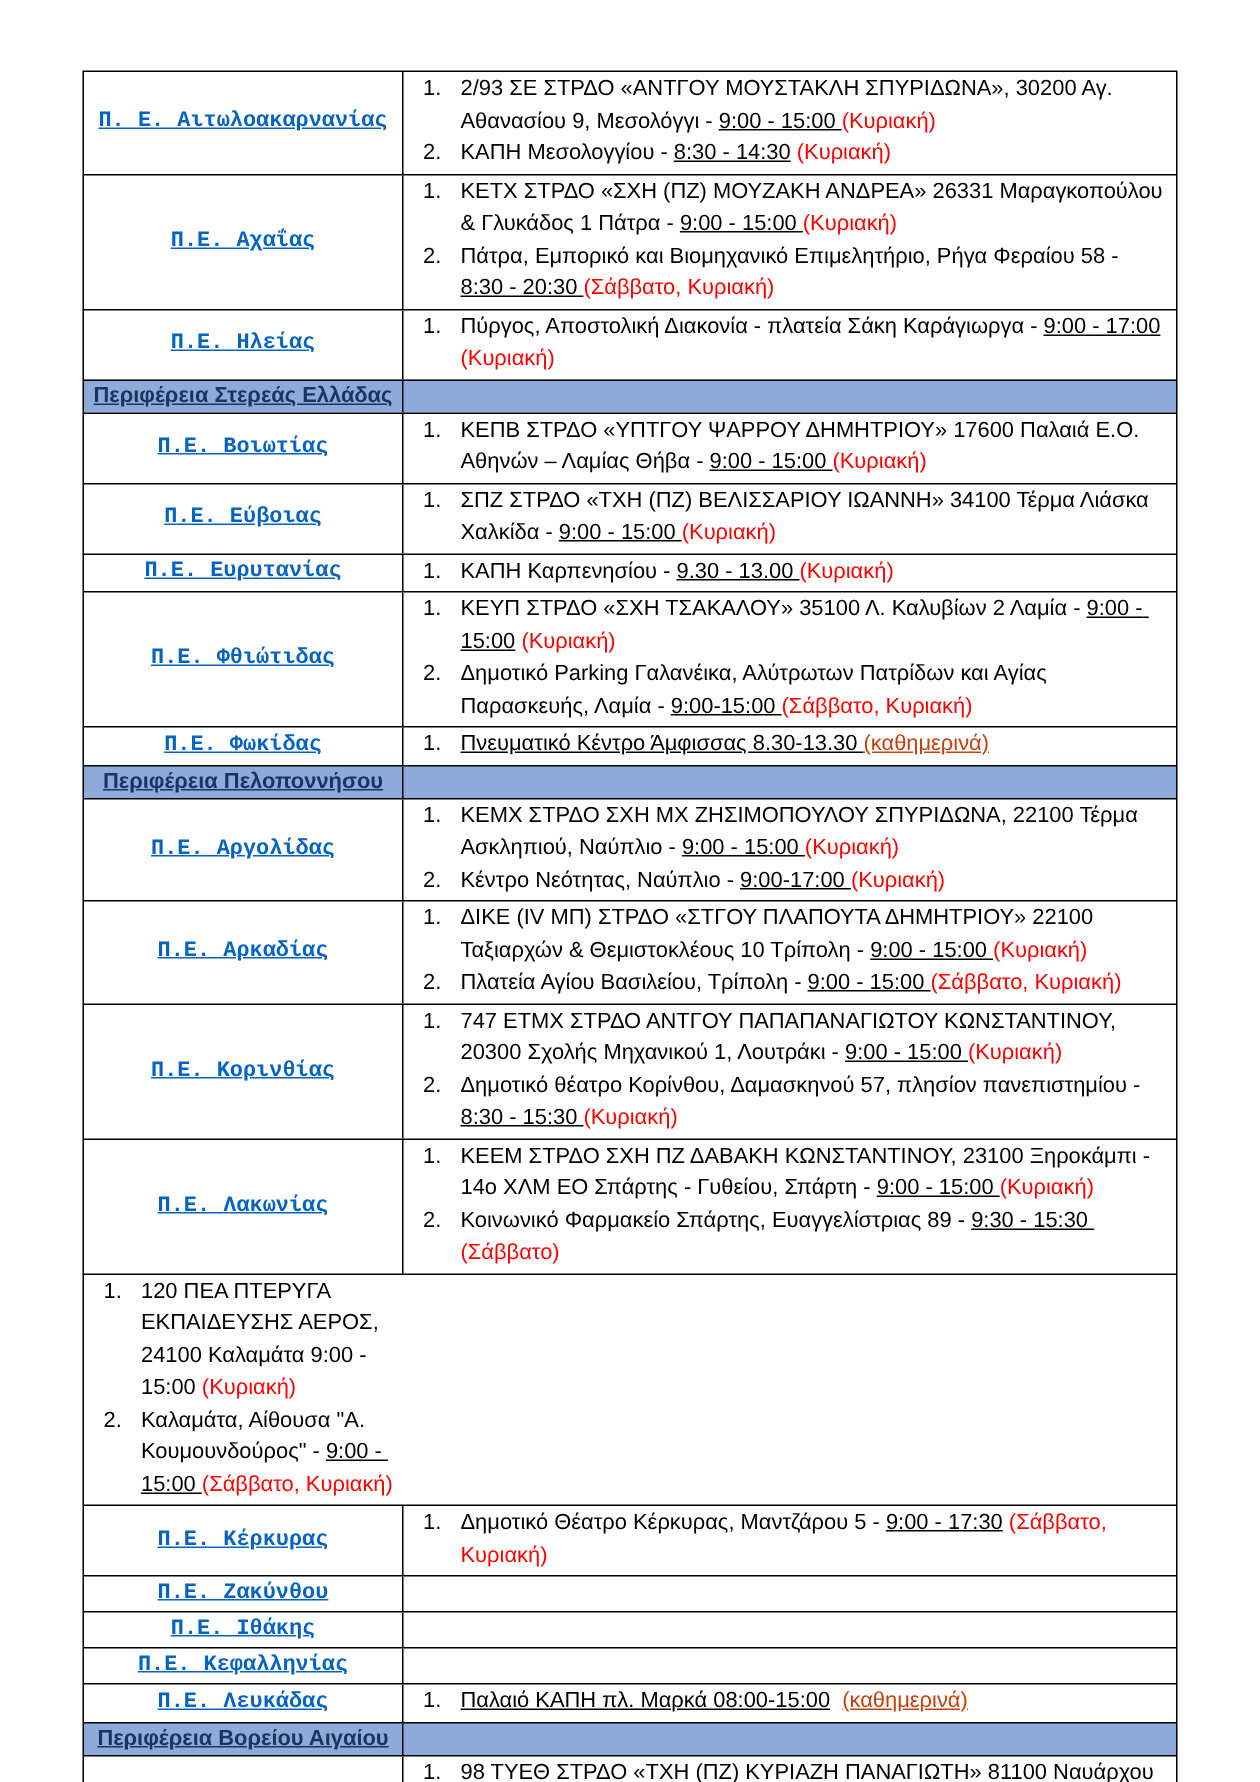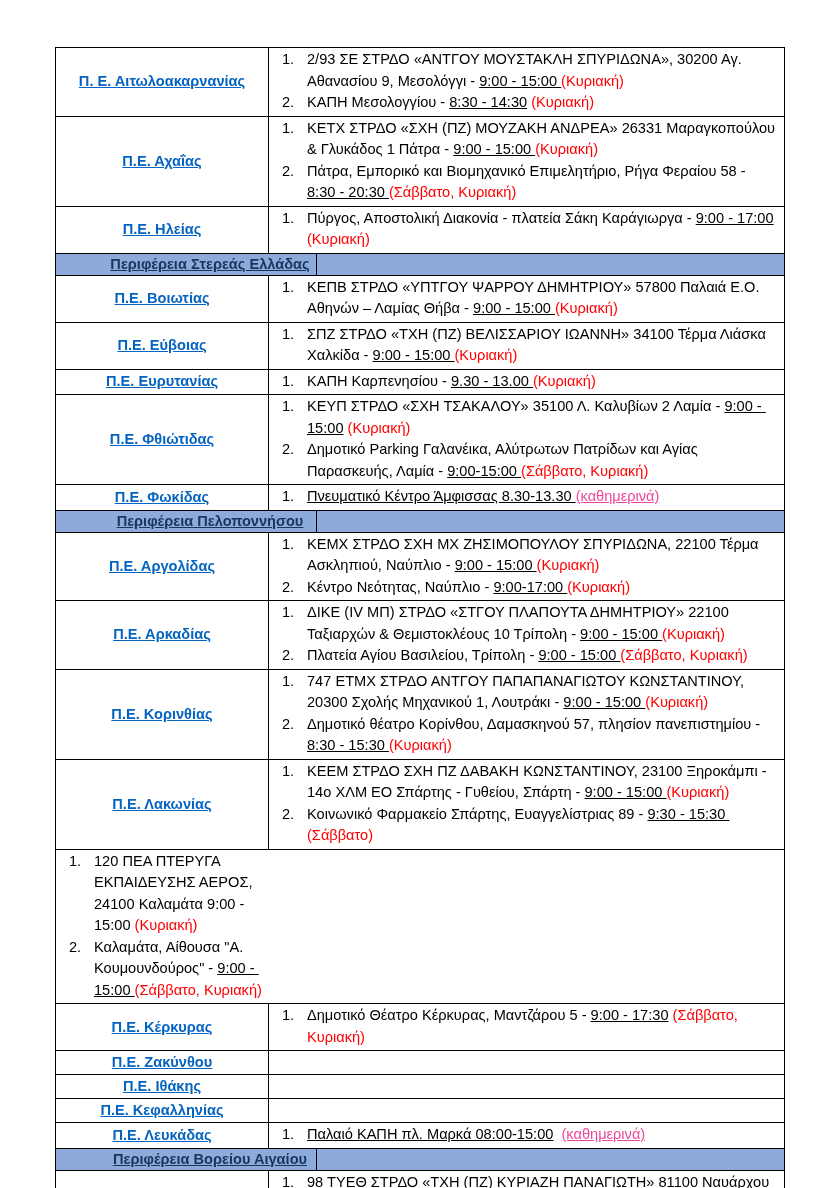--- a/index.html
+++ b/index.html
@@ -31,22 +31,23 @@
   }
   .cell-right{
     padding:1px 2px 2px 0;
   }
   .region-label{
     color:#0563C1;
     font-weight:bold;
     text-decoration:underline;
     cursor:pointer;
     line-height:21px;
-  }
-  .row.section{background:#8EAADB;padding-left:48px;}
+    font-family:Liberation Mono, monospace;
+  }
+  .row.section{background:#8EAADB;}
   .row.section .cell-left{justify-content:center;}
   .section-label{
     color:#17365D;
     font-weight:bold;
     text-decoration:underline;
     line-height:19px;
   }
   .item{
     display:flex;
     align-items:flex-start;
@@ -58,21 +59,21 @@
     text-align:left;
   }
   .item .txt{
     flex:1;
     white-space:pre-wrap;
     padding-right:4px;
   }
   .seg-n{}
   .seg-u{text-decoration:underline;}
   .seg-r{color:#FF0000;}
-  .seg-ru{color:#ec4899;text-decoration:underline;}
+  .seg-ru{color:#c2410c;text-decoration:underline;}
 </style>
 </head>
 <body>
 
 <div class="page">
   <div class="doc-table" id="doc-table">
       <div class="row">
         <div class="cell-left">
           <span class="region-label">Π. Ε. Αιτωλοακαρνανίας</span>
         </div>
@@ -119,21 +120,21 @@
         </div>
         <div class="cell-right"></div>
       </div>
       <div class="row">
         <div class="cell-left">
           <span class="region-label">Π.Ε. Βοιωτίας</span>
         </div>
         <div class="cell-right">
           <div class="item">
             <span class="num">1.</span>
-            <span class="txt"><span class="seg-n">ΚΕΠΒ ΣΤΡΔΟ «ΥΠΤΓΟΥ ΨΑΡΡΟΥ ΔΗΜΗΤΡΙΟΥ» 57800 Παλαιά Ε.Ο. Αθηνών – Λαμίας Θήβα - </span><span class="seg-u">9:00 - 15:00 </span><span class="seg-r">(Κυριακή)</span></span>
+            <span class="txt"><span class="seg-n">ΚΕΠΒ ΣΤΡΔΟ «ΥΠΤΓΟΥ ΨΑΡΡΟΥ ΔΗΜΗΤΡΙΟΥ» 17600 Παλαιά Ε.Ο. Αθηνών – Λαμίας Θήβα - </span><span class="seg-u">9:00 - 15:00 </span><span class="seg-r">(Κυριακή)</span></span>
           </div>
         </div>
       </div>
       <div class="row">
         <div class="cell-left">
           <span class="region-label">Π.Ε. Εύβοιας</span>
         </div>
         <div class="cell-right">
           <div class="item">
             <span class="num">1.</span>

